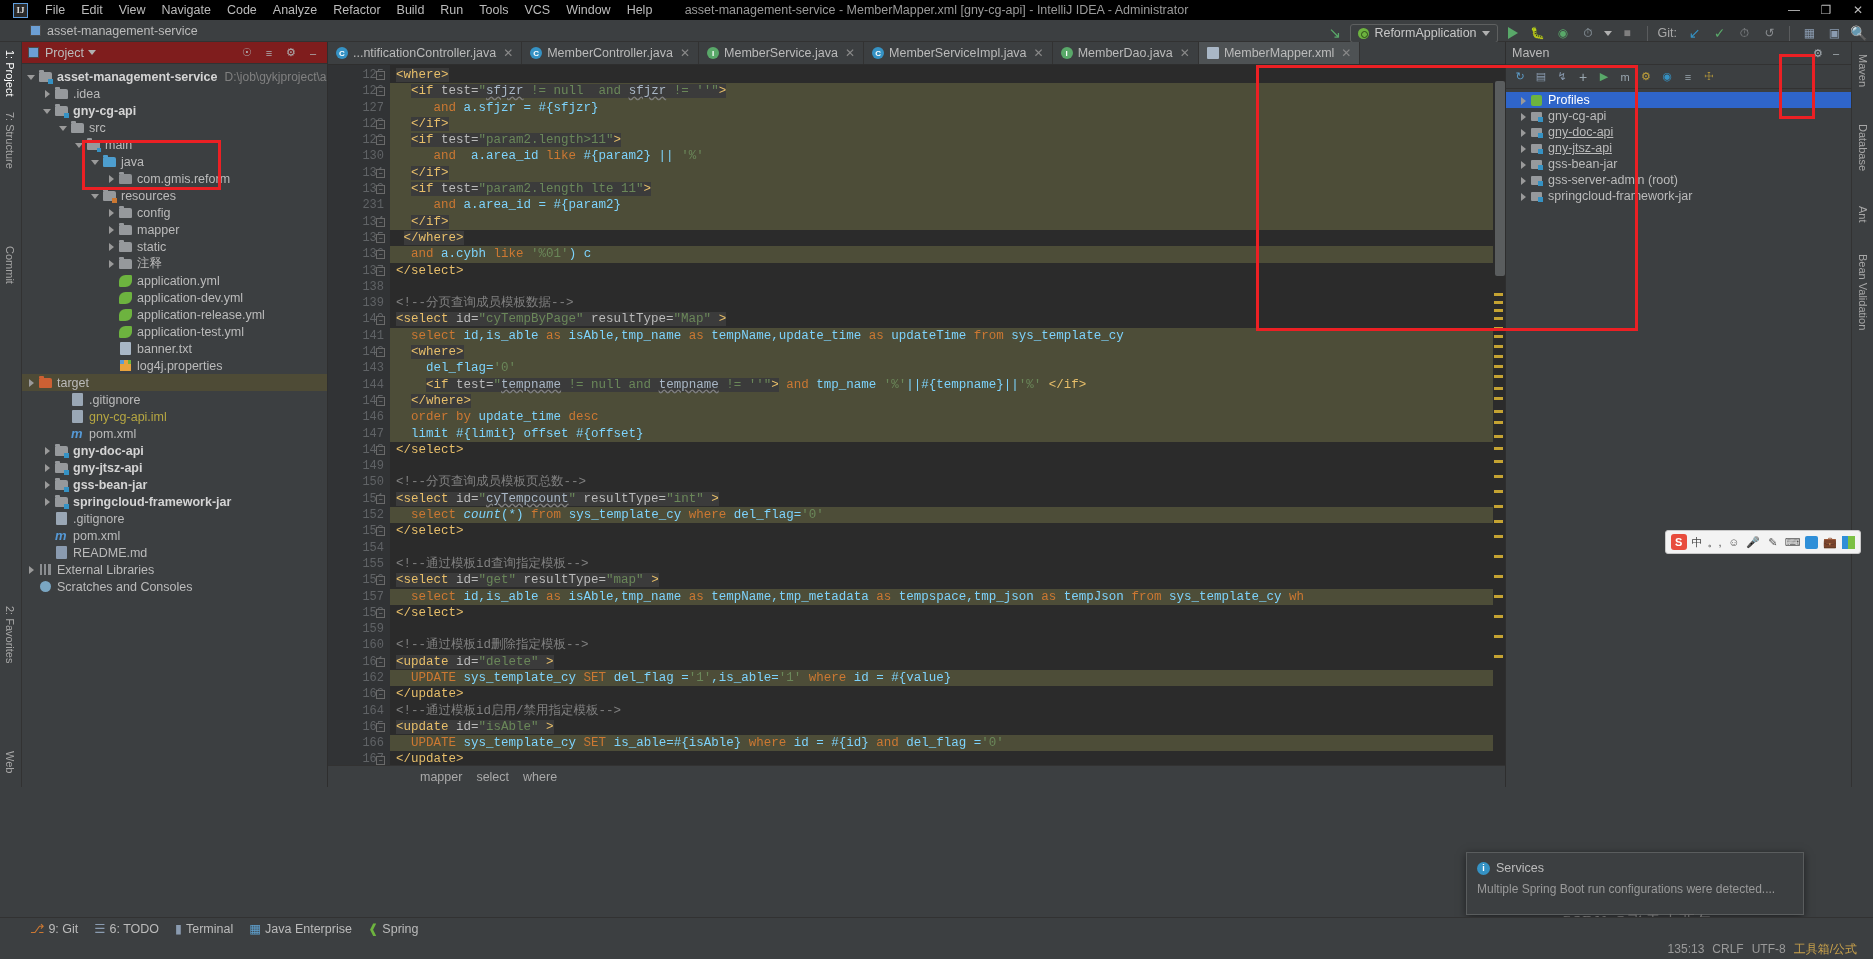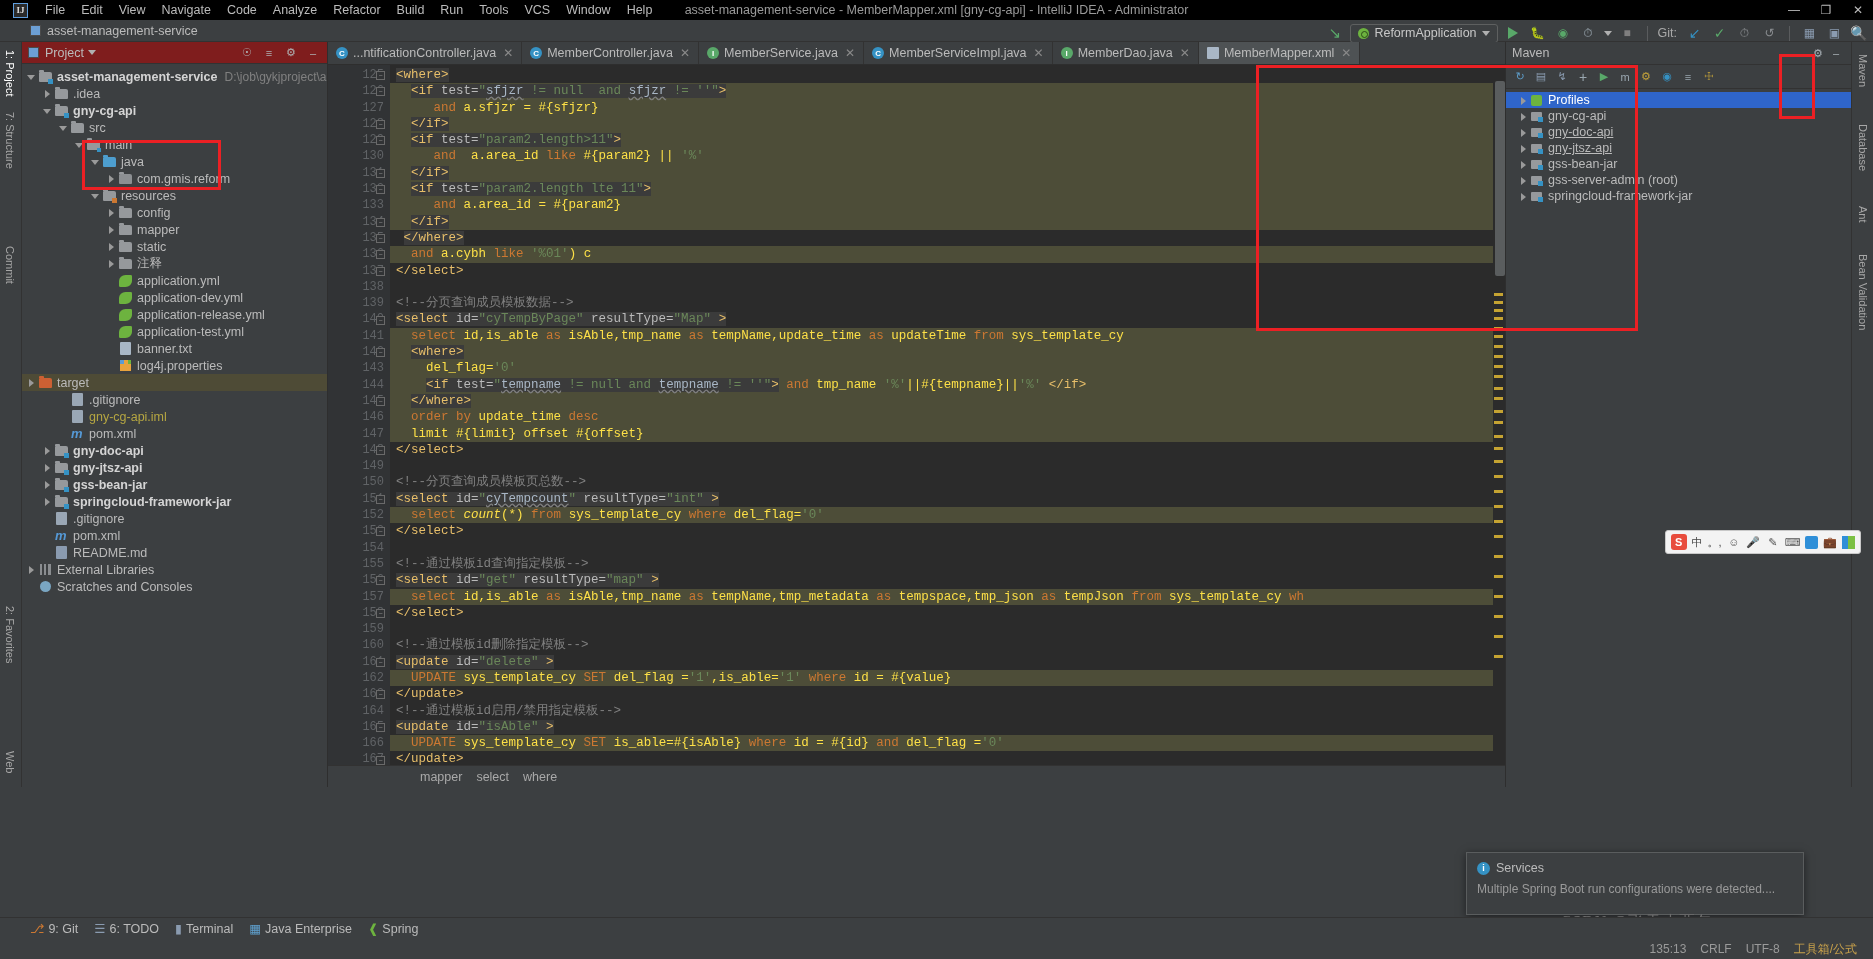--- a/index.html
+++ b/index.html
@@ -189,21 +189,21 @@
     position:absolute; left:62px; top:2px; right:0; bottom:0;
     font-family:"Liberation Mono", monospace; font-size:12.5px;
     color:#a9b7c6; white-space:pre; overflow:hidden;
   }
   .codetext .l { height:16.3px; line-height:16.3px; padding-left:6px; }
   .k-tag   { color:#e8bf6a; }
   .k-attr  { color:#bababa; }
   .k-str   { color:#6a8759; }
   .k-kw    { color:#cc7832; }
   .k-cmt   { color:#808080; }
-  .k-txt   { color:#fde047; }
+  .k-txt   { color:#7dd3fc; }
   .k-err   { color:#a9b7c6; text-decoration:underline wavy #808080; }
   .hl-tag  { background:#3b3b3b; }
   .sql-band{ background:#4d4d38; }
 
   
   .markerbar { position:absolute; right:0; top:23px; width:12px; bottom:22px; background:#2b2b2b; }
   .mk { position:absolute; left:1px; width:9px; height:3px; background:#c5a332; }
   .scrollthumb { position:absolute; right:0; width:10px; background:#5a5d5e; border-radius:2px; }
 
   .breadcrumb-bar {
@@ -264,21 +264,21 @@
   
   .statusbar {
     position:absolute; left:0; bottom:20px; width:1873px; height:22px;
     background:#3c3f41; display:flex; align-items:center; padding-left:30px; gap:16px;
     font-size:12.5px; color:#bbbbbb; border-top:1px solid #323232;
   }
   .sb-item { display:flex; align-items:center; gap:4px; cursor:default; }
   .bottom-strip {
     position:absolute; left:0; bottom:0; width:1873px; height:20px; background:#3c3f41;
     display:flex; align-items:center; justify-content:flex-end; padding-right:16px;
-    font-size:12px; color:#9a9a9a; gap:14px;
+    font-size:12px; color:#9a9a9a; gap:8px;
   }
   .watermark {
     position:absolute; right:160px; bottom:26px; font-size:16px;
     color:#6d6d6d; font-family:"Liberation Serif", serif; letter-spacing:1px;
   }
 </style>
 </head>
 <body>
 
 <div class="app">
@@ -635,21 +635,21 @@
     <div class="code-wrap">
       <div class="gutter" id="gutter">
           <div class="ln">125</div>
           <div class="ln">126</div>
           <div class="ln">127</div>
           <div class="ln">128</div>
           <div class="ln">129</div>
           <div class="ln">130</div>
           <div class="ln">131</div>
           <div class="ln">132</div>
-          <div class="ln">133</div>
+          <div class="ln">231</div>
           <div class="ln">134</div>
           <div class="ln">135</div>
           <div class="ln">136</div>
           <div class="ln">137</div>
           <div class="ln">138</div>
           <div class="ln">139</div>
           <div class="ln">140</div>
           <div class="ln">141</div>
           <div class="ln">142</div>
           <div class="ln">143</div>

